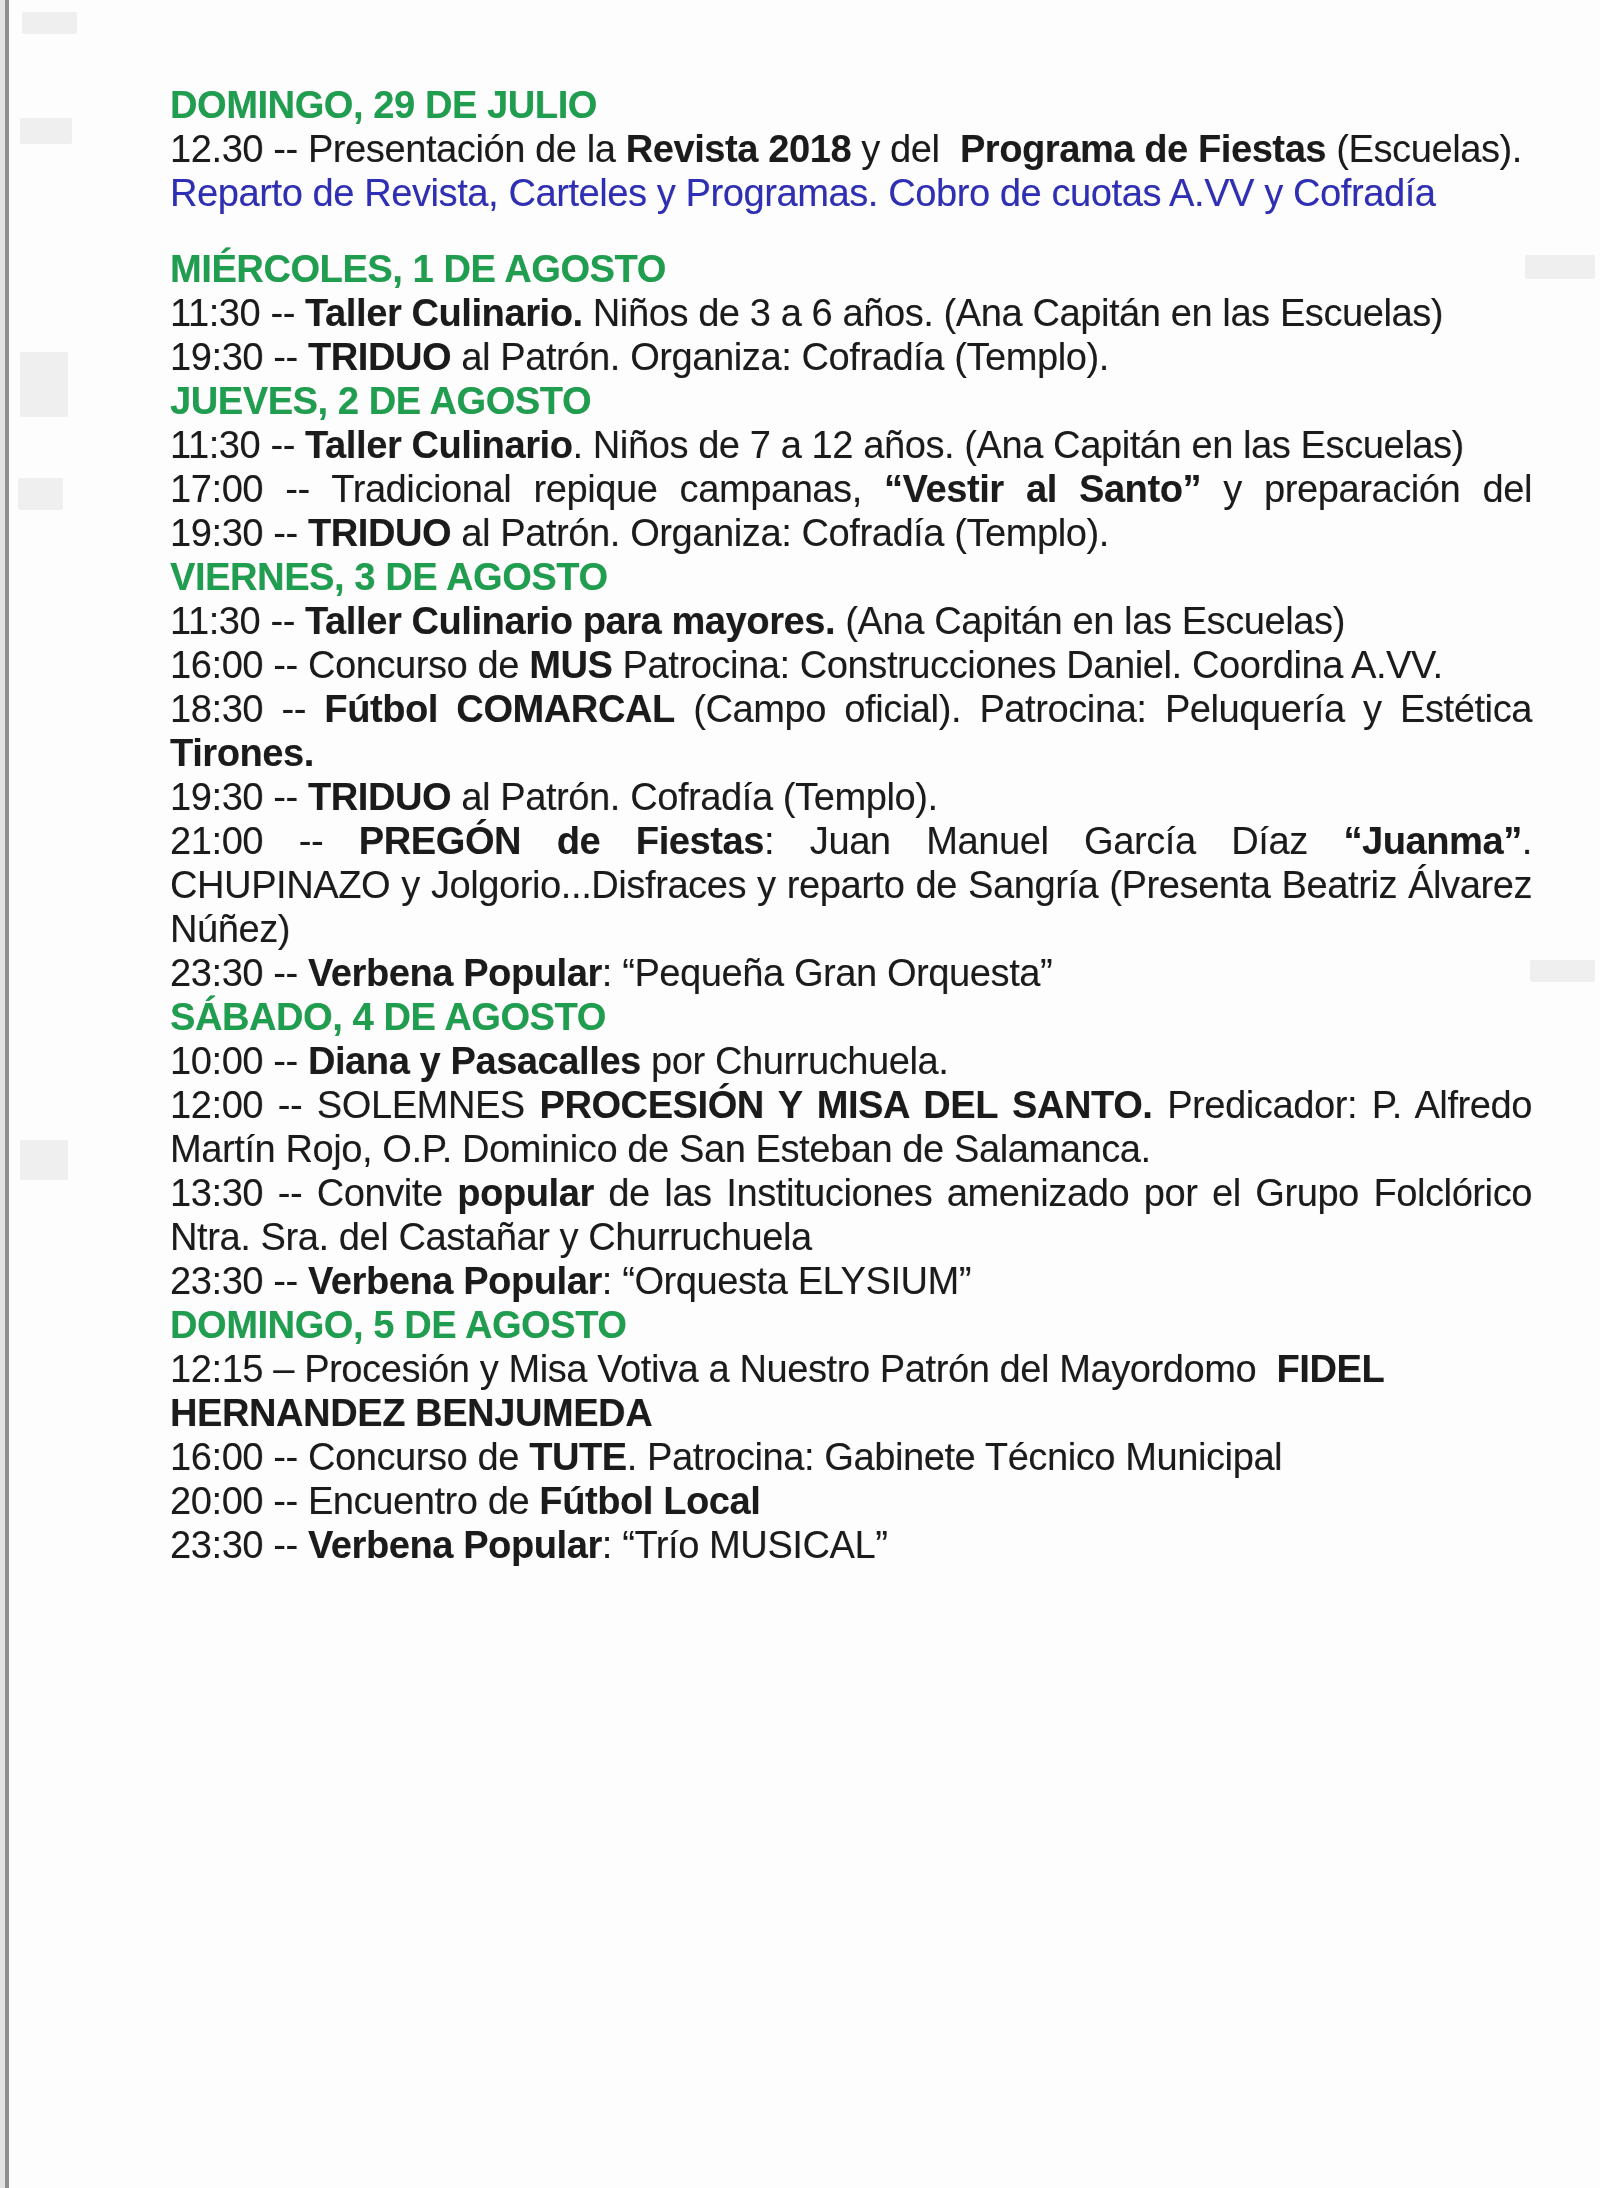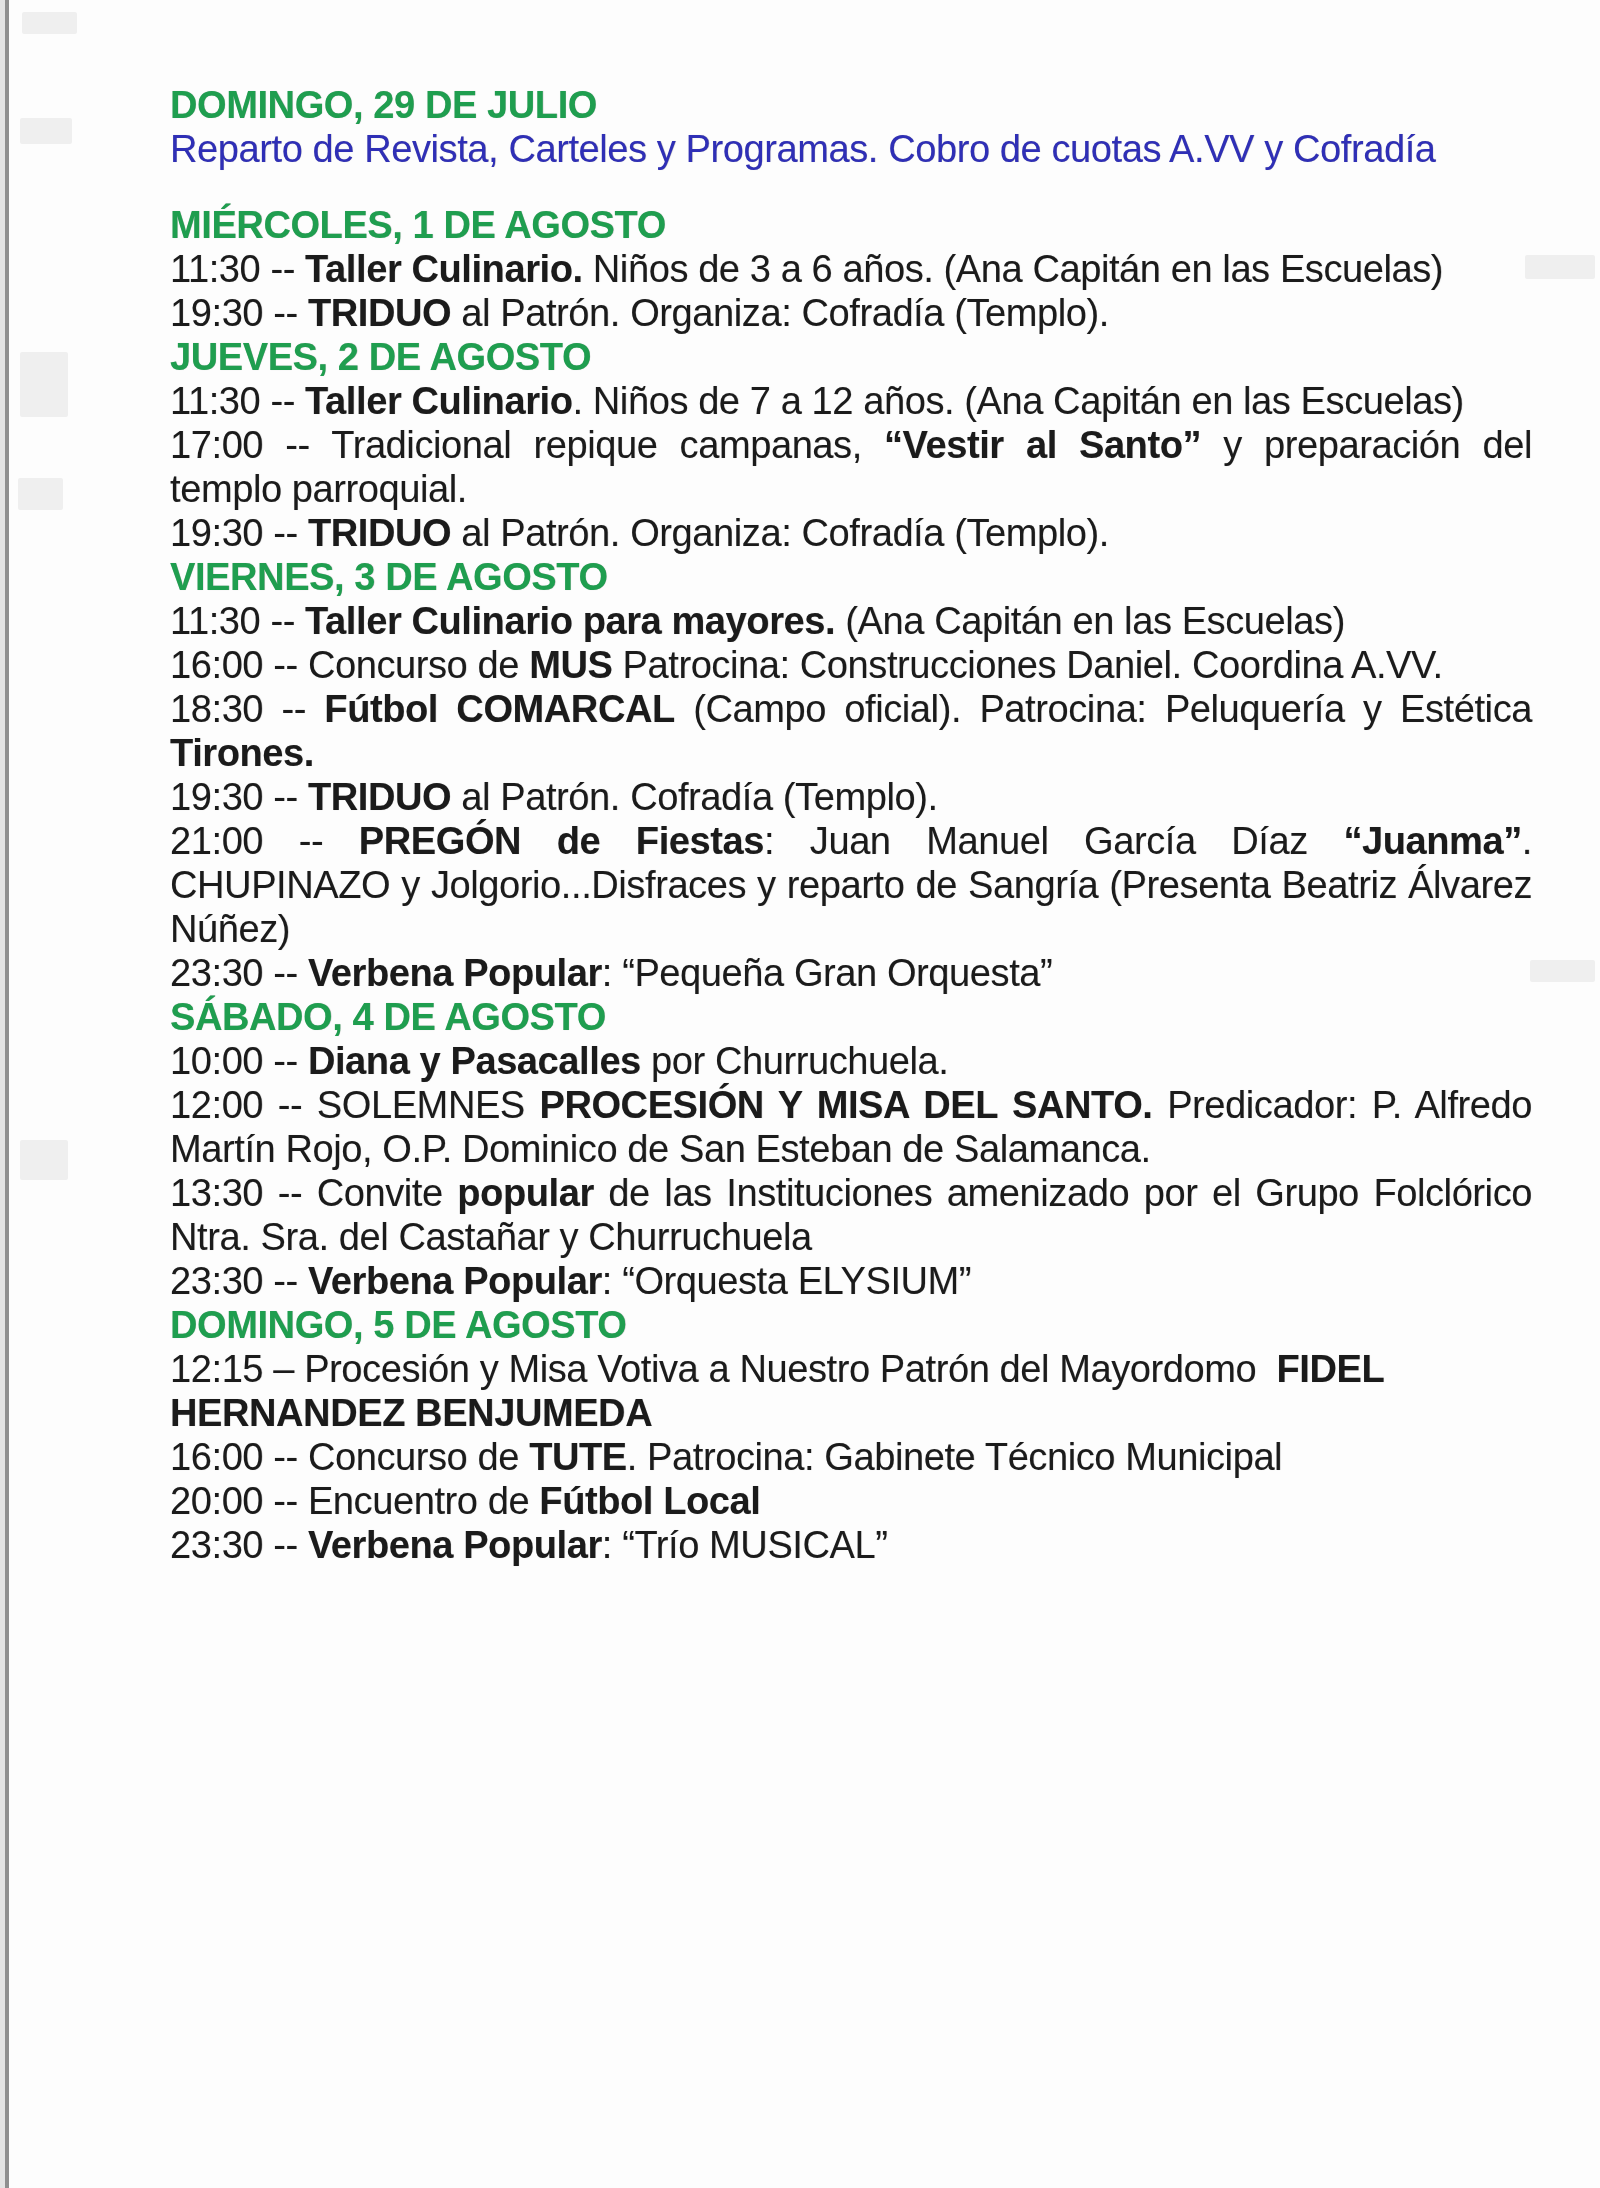--- a/index.html
+++ b/index.html
@@ -37,32 +37,32 @@
 <div class="artifact" style="left:20px;top:118px;width:52px;height:26px;"></div>
 <div class="artifact" style="left:20px;top:352px;width:48px;height:65px;"></div>
 <div class="artifact" style="left:18px;top:478px;width:45px;height:32px;"></div>
 <div class="artifact" style="left:20px;top:1140px;width:48px;height:40px;"></div>
 <div class="artifact" style="left:1525px;top:255px;width:70px;height:24px;"></div>
 <div class="artifact" style="left:1530px;top:960px;width:65px;height:22px;"></div>
 
 <div class="content">
     <div class="section">
       <div class="heading">DOMINGO, 29 DE JULIO</div>
+      <div class="line"><span>12.30 -- Presentación de la </span><span class="b">Revista 2018</span><span> y del &nbsp;</span><span class="b">Programa de Fiestas</span><span> (Escuelas).</span></div>
       <div class="line blue"><span>Reparto de Revista, Carteles y Programas. Cobro de cuotas A.VV y Cofradía</span></div>
     </div>
     <div class="section">
       <div class="heading">MIÉRCOLES, 1 DE AGOSTO</div>
       <div class="line"><span>11:30 -- </span><span class="b">Taller Culinario.</span><span> Niños de 3 a 6 años. (Ana Capitán en las Escuelas)</span></div>
       <div class="line"><span>19:30 -- </span><span class="b">TRIDUO</span><span> al Patrón. Organiza: Cofradía (Templo).</span></div>
     </div>
     <div class="section">
       <div class="heading">JUEVES, 2 DE AGOSTO</div>
       <div class="line"><span>11:30 -- </span><span class="b">Taller Culinario</span><span>. Niños de 7 a 12 años. (Ana Capitán en las Escuelas)</span></div>
       <div class="line j"><span>17:00 -- Tradicional repique campanas, </span><span class="b i">“Vestir al Santo”</span><span> y preparación del</span></div>
-      <div class="line"><span>templo parroquial.</span></div>
       <div class="line"><span>19:30 -- </span><span class="b">TRIDUO</span><span> al Patrón. Organiza: Cofradía (Templo).</span></div>
     </div>
     <div class="section">
       <div class="heading">VIERNES, 3 DE AGOSTO</div>
       <div class="line"><span>11:30 -- </span><span class="b">Taller Culinario para mayores.</span><span> (Ana Capitán en las Escuelas)</span></div>
       <div class="line"><span>16:00 -- Concurso de </span><span class="b">MUS</span><span> Patrocina: Construcciones Daniel. Coordina A.VV.</span></div>
       <div class="line j"><span>18:30 -- </span><span class="b">Fútbol COMARCAL</span><span> (Campo oficial). Patrocina: Peluquería y Estética</span></div>
       <div class="line"><span class="b i">Tirones.</span></div>
       <div class="line"><span>19:30 -- </span><span class="b">TRIDUO</span><span> al Patrón. Cofradía (Templo).</span></div>
       <div class="line j"><span>21:00 -- </span><span class="b">PREGÓN de Fiestas</span><span>: Juan Manuel García Díaz </span><span class="b">“Juanma”</span><span>.</span></div>

